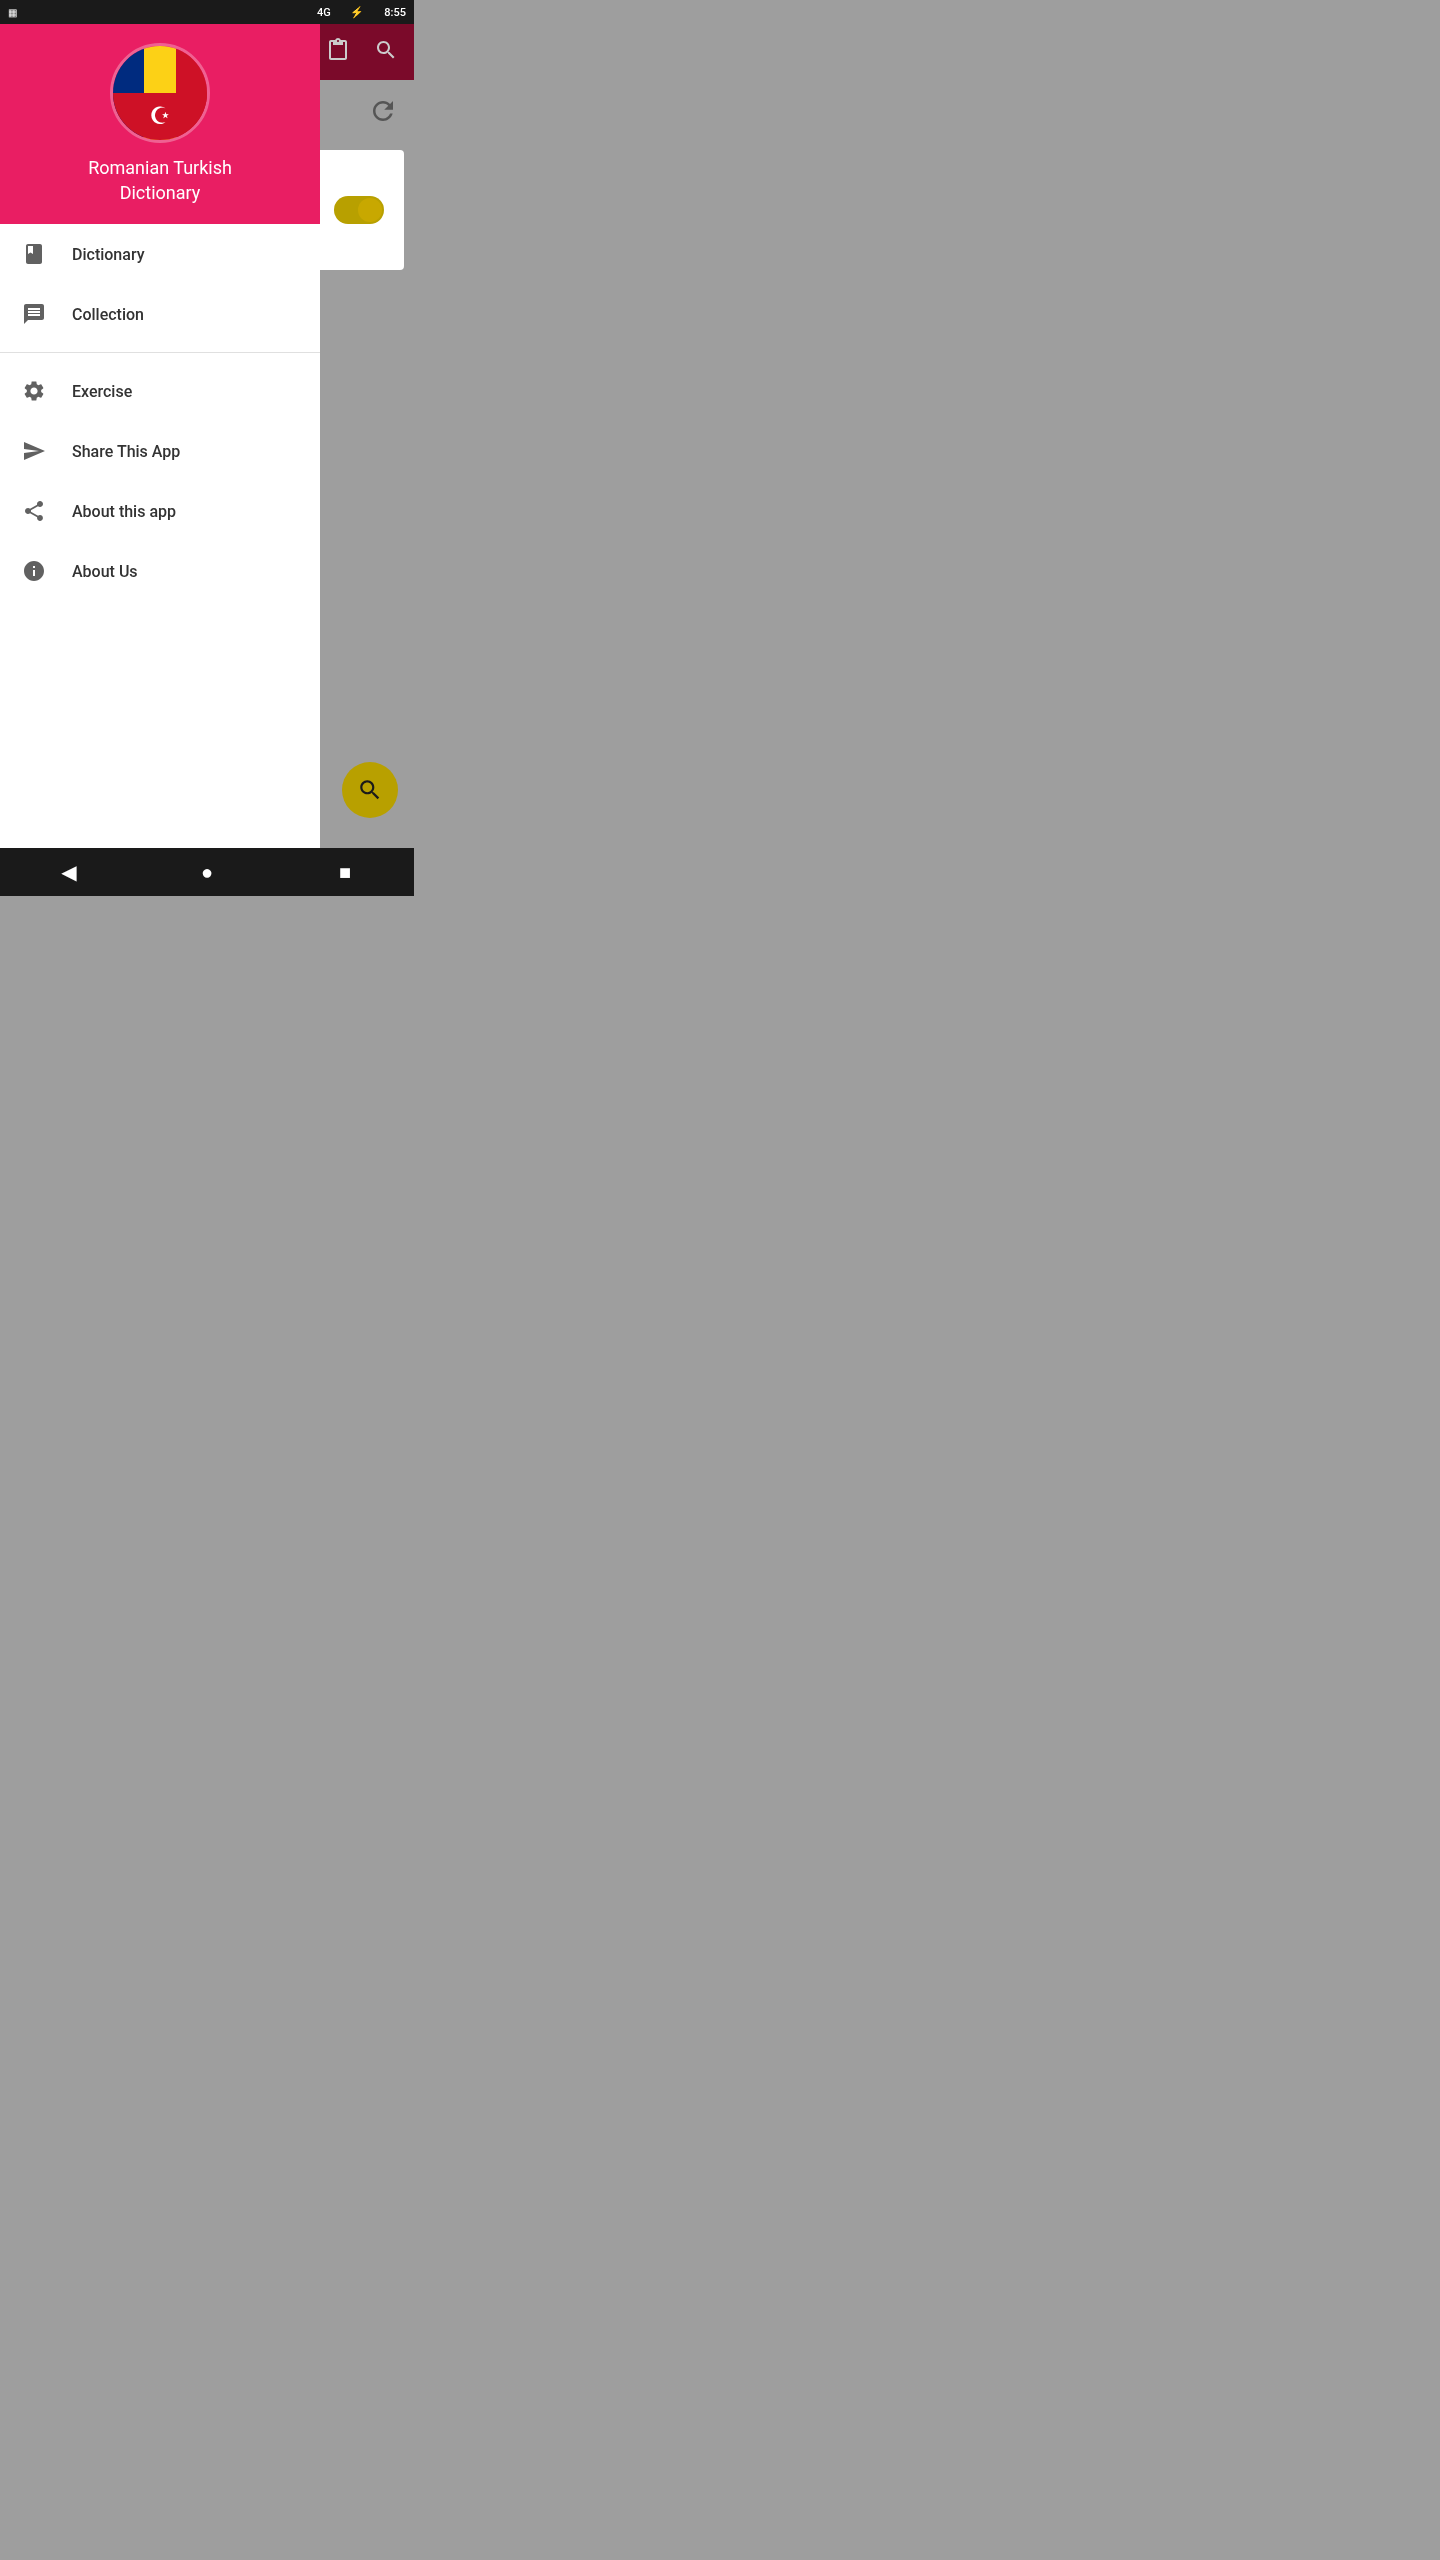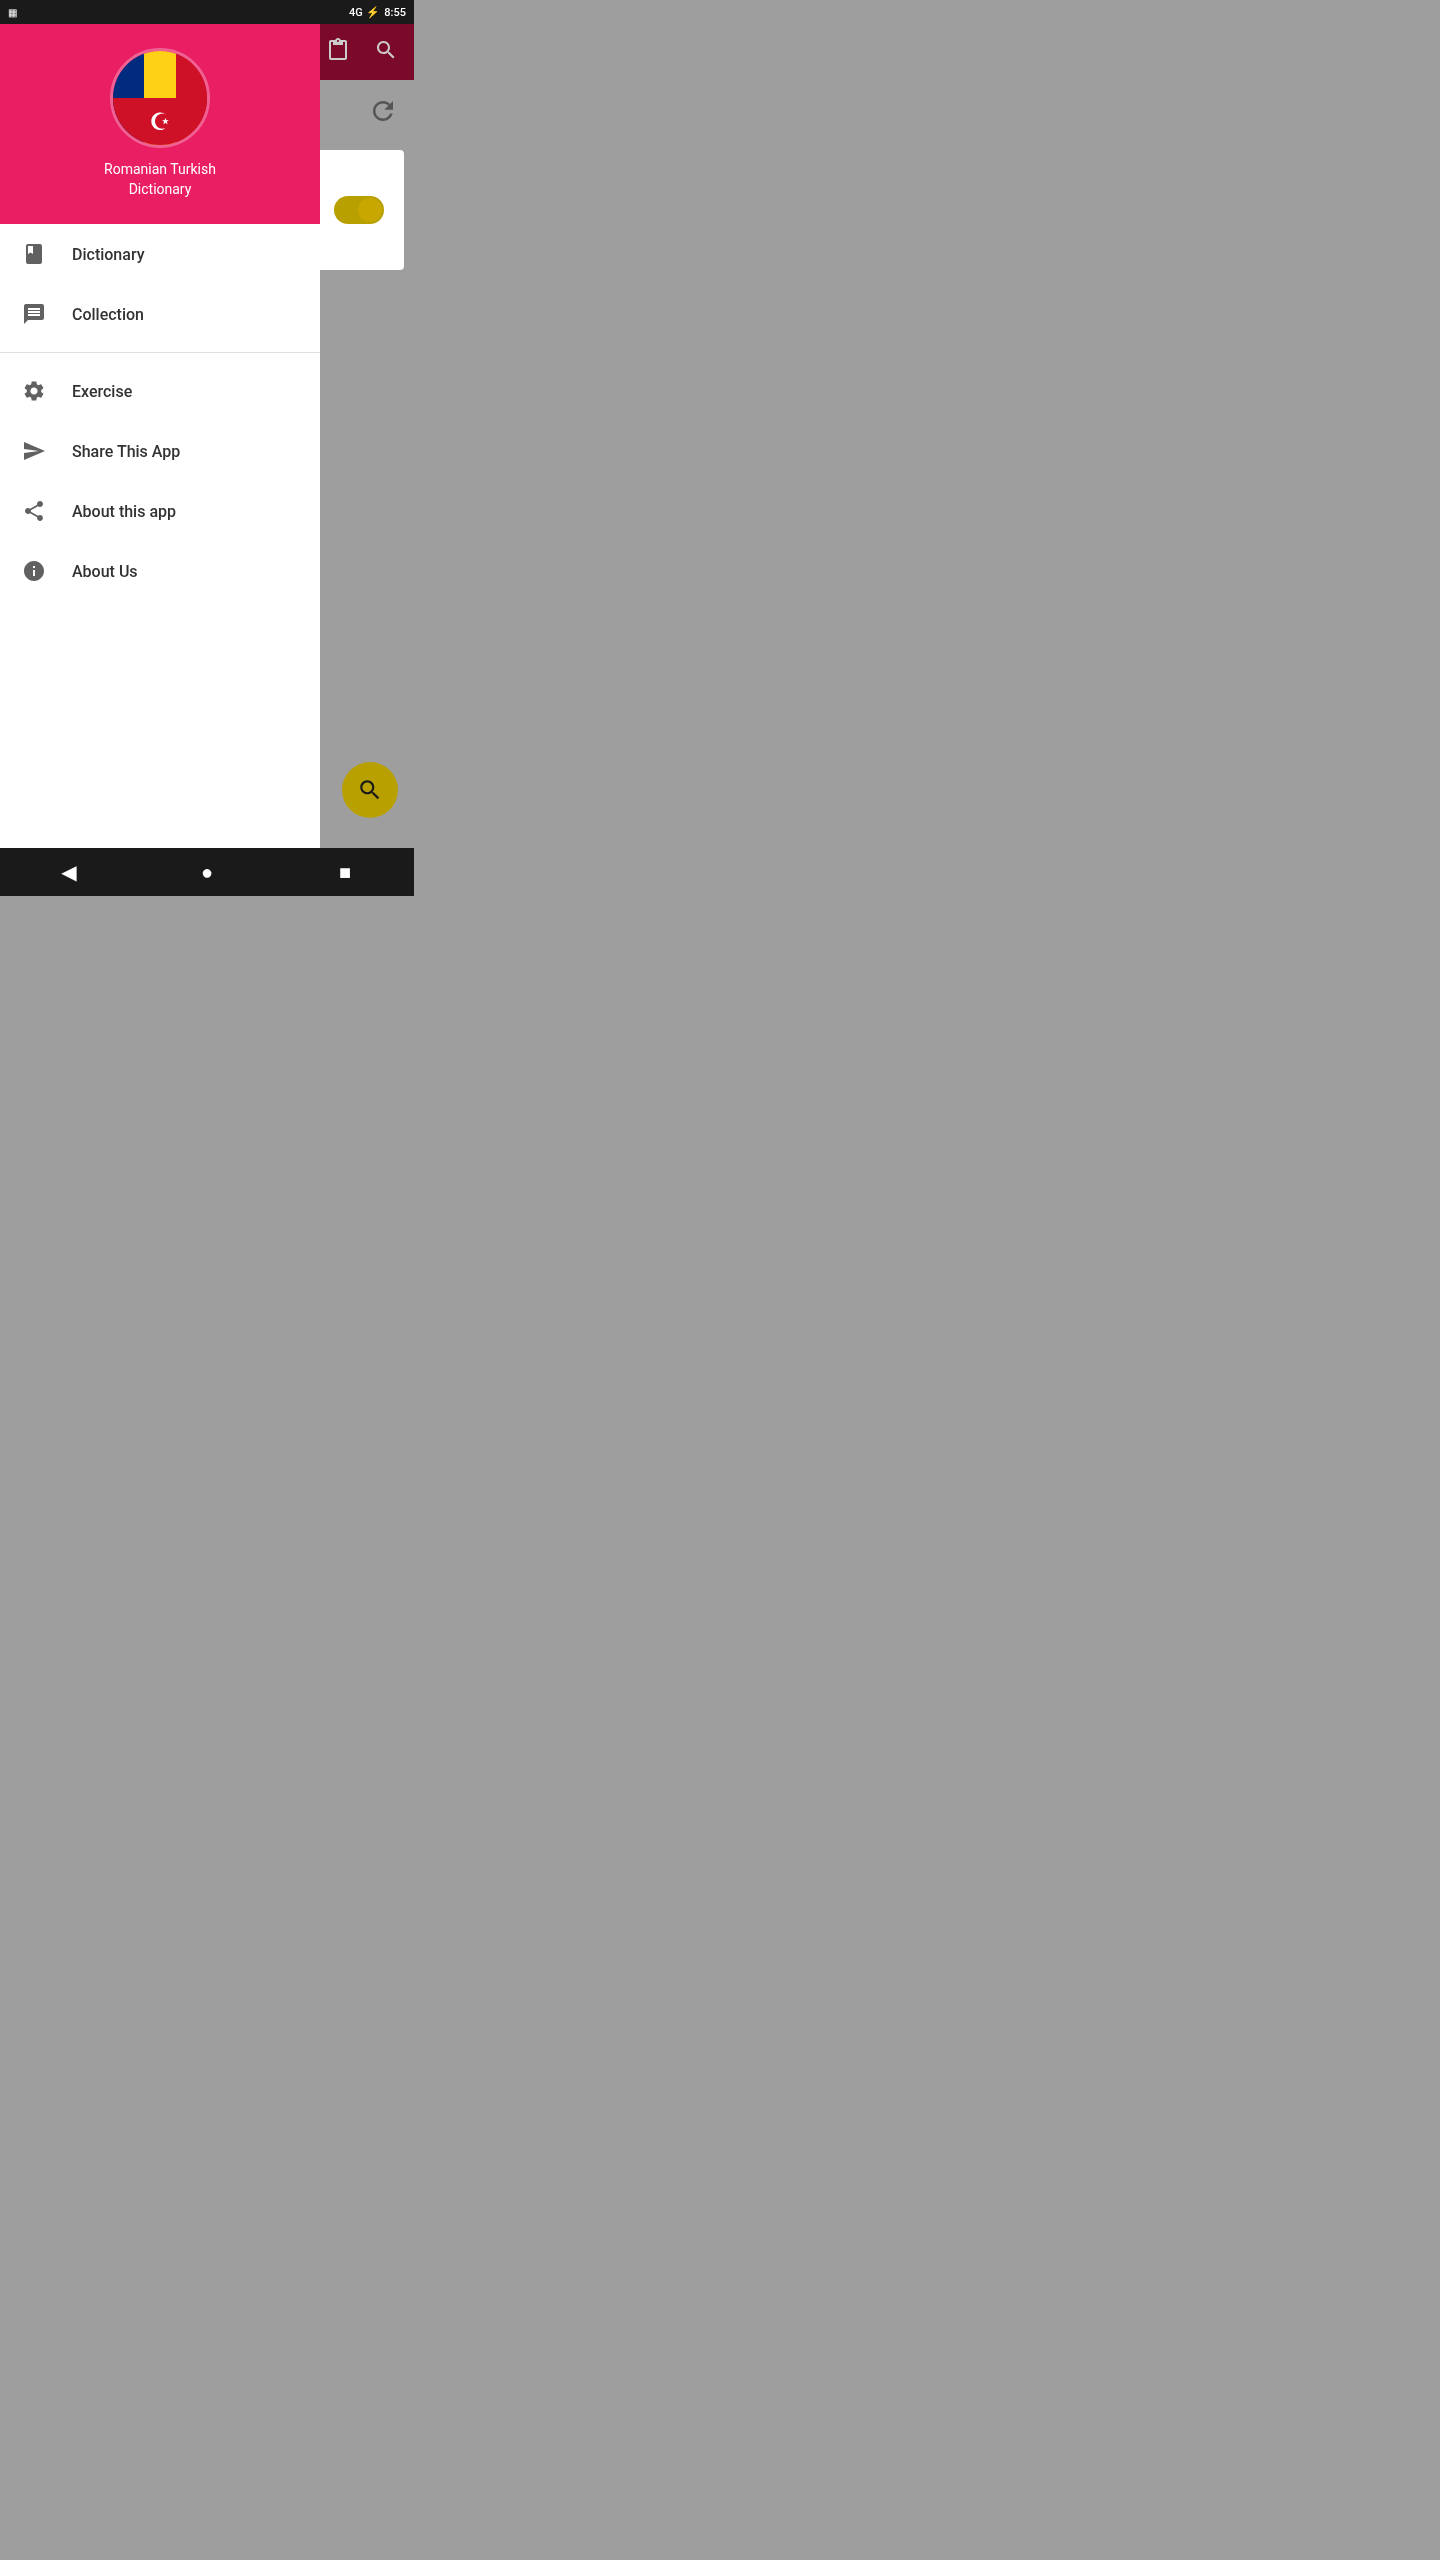--- a/index.html
+++ b/index.html
@@ -31,21 +31,21 @@
       left: 8px;
       top: 0;
       height: 24px;
       display: flex;
       align-items: center;
     }
 
     .status-bar-right {
       display: flex;
       align-items: center;
-      gap: 4px;
+      gap: 20px;
     }
 
     .status-text {
       color: white;
       font-size: 11px;
       font-weight: 500;
     }
 
     
     .main-content {
@@ -202,21 +202,21 @@
       justify-content: center;
     }
 
     .crescent-star {
       color: white;
       font-size: 24px;
     }
 
     .drawer-title {
       color: white;
-      font-size: 14px;
+      font-size: 18px;
       font-weight: 400;
       text-align: center;
       line-height: 1.4;
     }
 
     
     .drawer-items {
       flex: 1;
       overflow-y: auto;
     }

